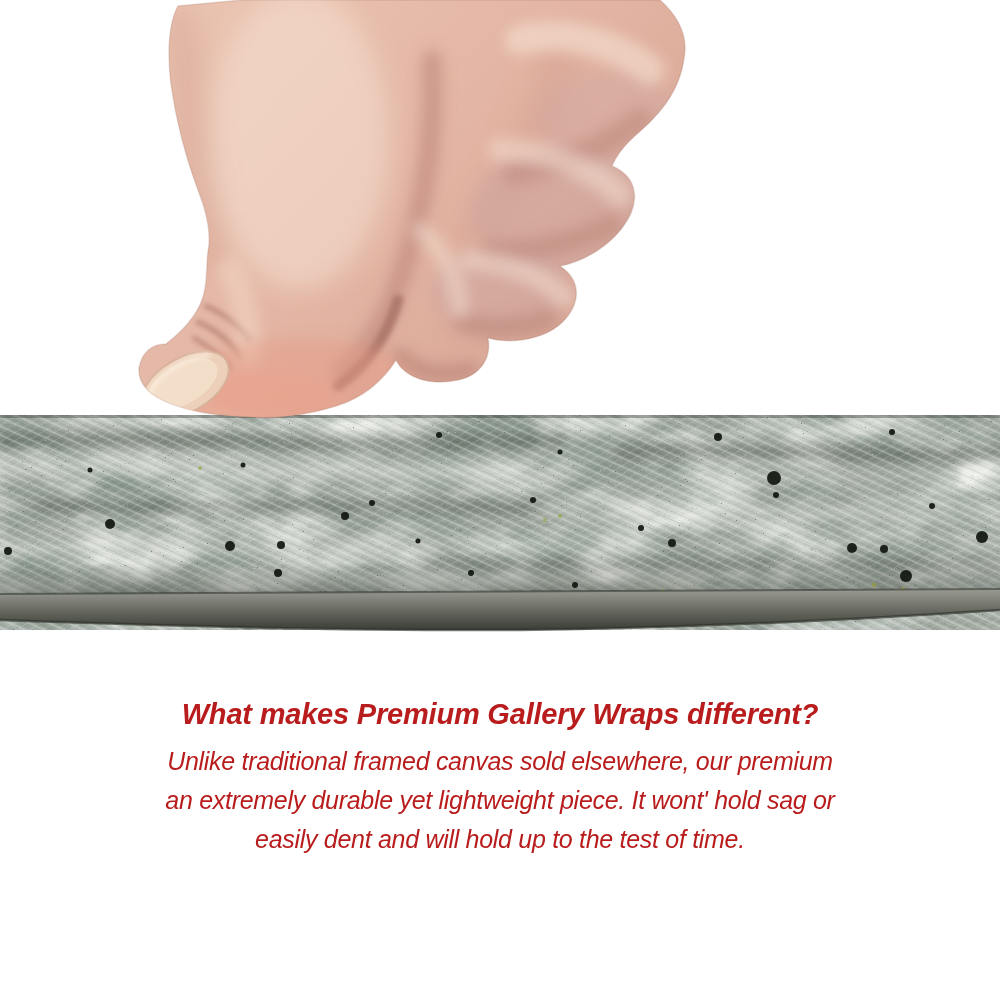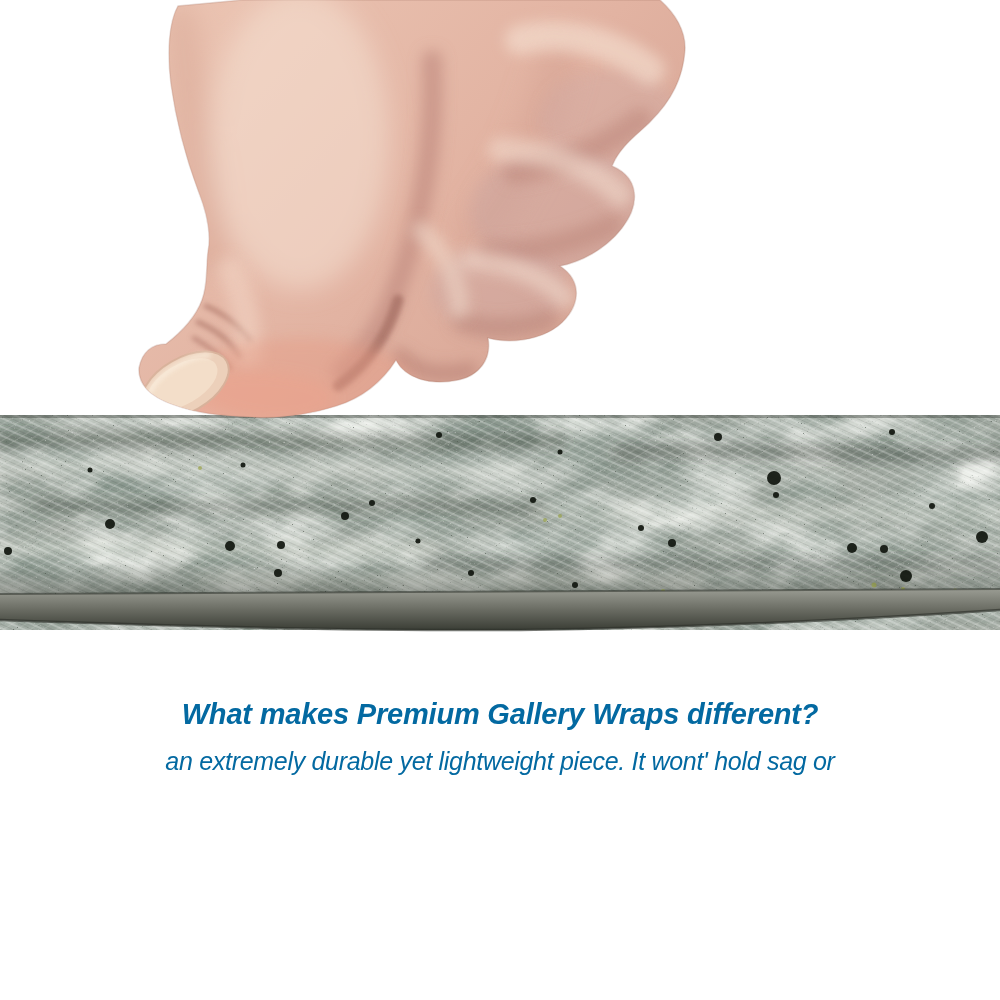--- a/index.html
+++ b/index.html
@@ -1,21 +1,21 @@
 <!DOCTYPE html>
 <html><head>
 <meta charset="utf-8">
 <style>
   html,body{margin:0;padding:0;background:#ffffff;}
   body{width:1000px;height:1000px;position:relative;font-family:"Liberation Sans",sans-serif;}
   .stage{position:absolute;left:0;top:0;width:1000px;height:1000px;background:#ffffff;overflow:hidden;}
   .strip-svg{position:absolute;left:0;top:413px;width:1000px;height:225px;z-index:2;display:block;}
   .hand-svg{position:absolute;left:0;top:0;width:720px;height:430px;z-index:3;display:block;}
   .copy{position:absolute;top:698px;left:0;width:1000px;text-align:center;z-index:4;
-        color:#0369a1;font-style:italic;}
+        color:#b91c1c;font-style:italic;}
   .copy h2{margin:0 0 11px 0;font-size:29px;font-weight:600;letter-spacing:-0.2px;white-space:nowrap;}
   .copy p{margin:0;font-size:25px;line-height:39px;font-weight:400;letter-spacing:-0.3px;white-space:nowrap;}
 </style>
 </head>
 <body>
 
 <div class="stage">
 
   <svg class="strip-svg" viewBox="0 0 1000 225" preserveAspectRatio="none">
     <defs>
@@ -219,15 +219,17 @@
           <ellipse cx="185" cy="385" rx="48" ry="27" fill="#ecd0ba" stroke="#d8b29b" stroke-width="2"></ellipse>
           <ellipse cx="183" cy="383" rx="39" ry="20" fill="#f4e0cb" opacity="0.85"></ellipse>
           <path d="M150,374 C165,362 205,360 222,372" fill="none" stroke="#fdf3e4" stroke-width="4" opacity="0.8" filter="url(#blurS)"></path>
         </g>
       </g>
     </g>
   </svg>
 
   <div class="copy">
     <h2>What makes Premium Gallery Wraps different?</h2>
+    <p>Unlike traditional framed canvas sold elsewhere, our premium</p>
     <p>an extremely durable yet lightweight piece. It wont' hold sag or</p>
+    <p>easily dent and will hold up to the test of time.</p>
   </div>
 </div>
 
 </body></html>

